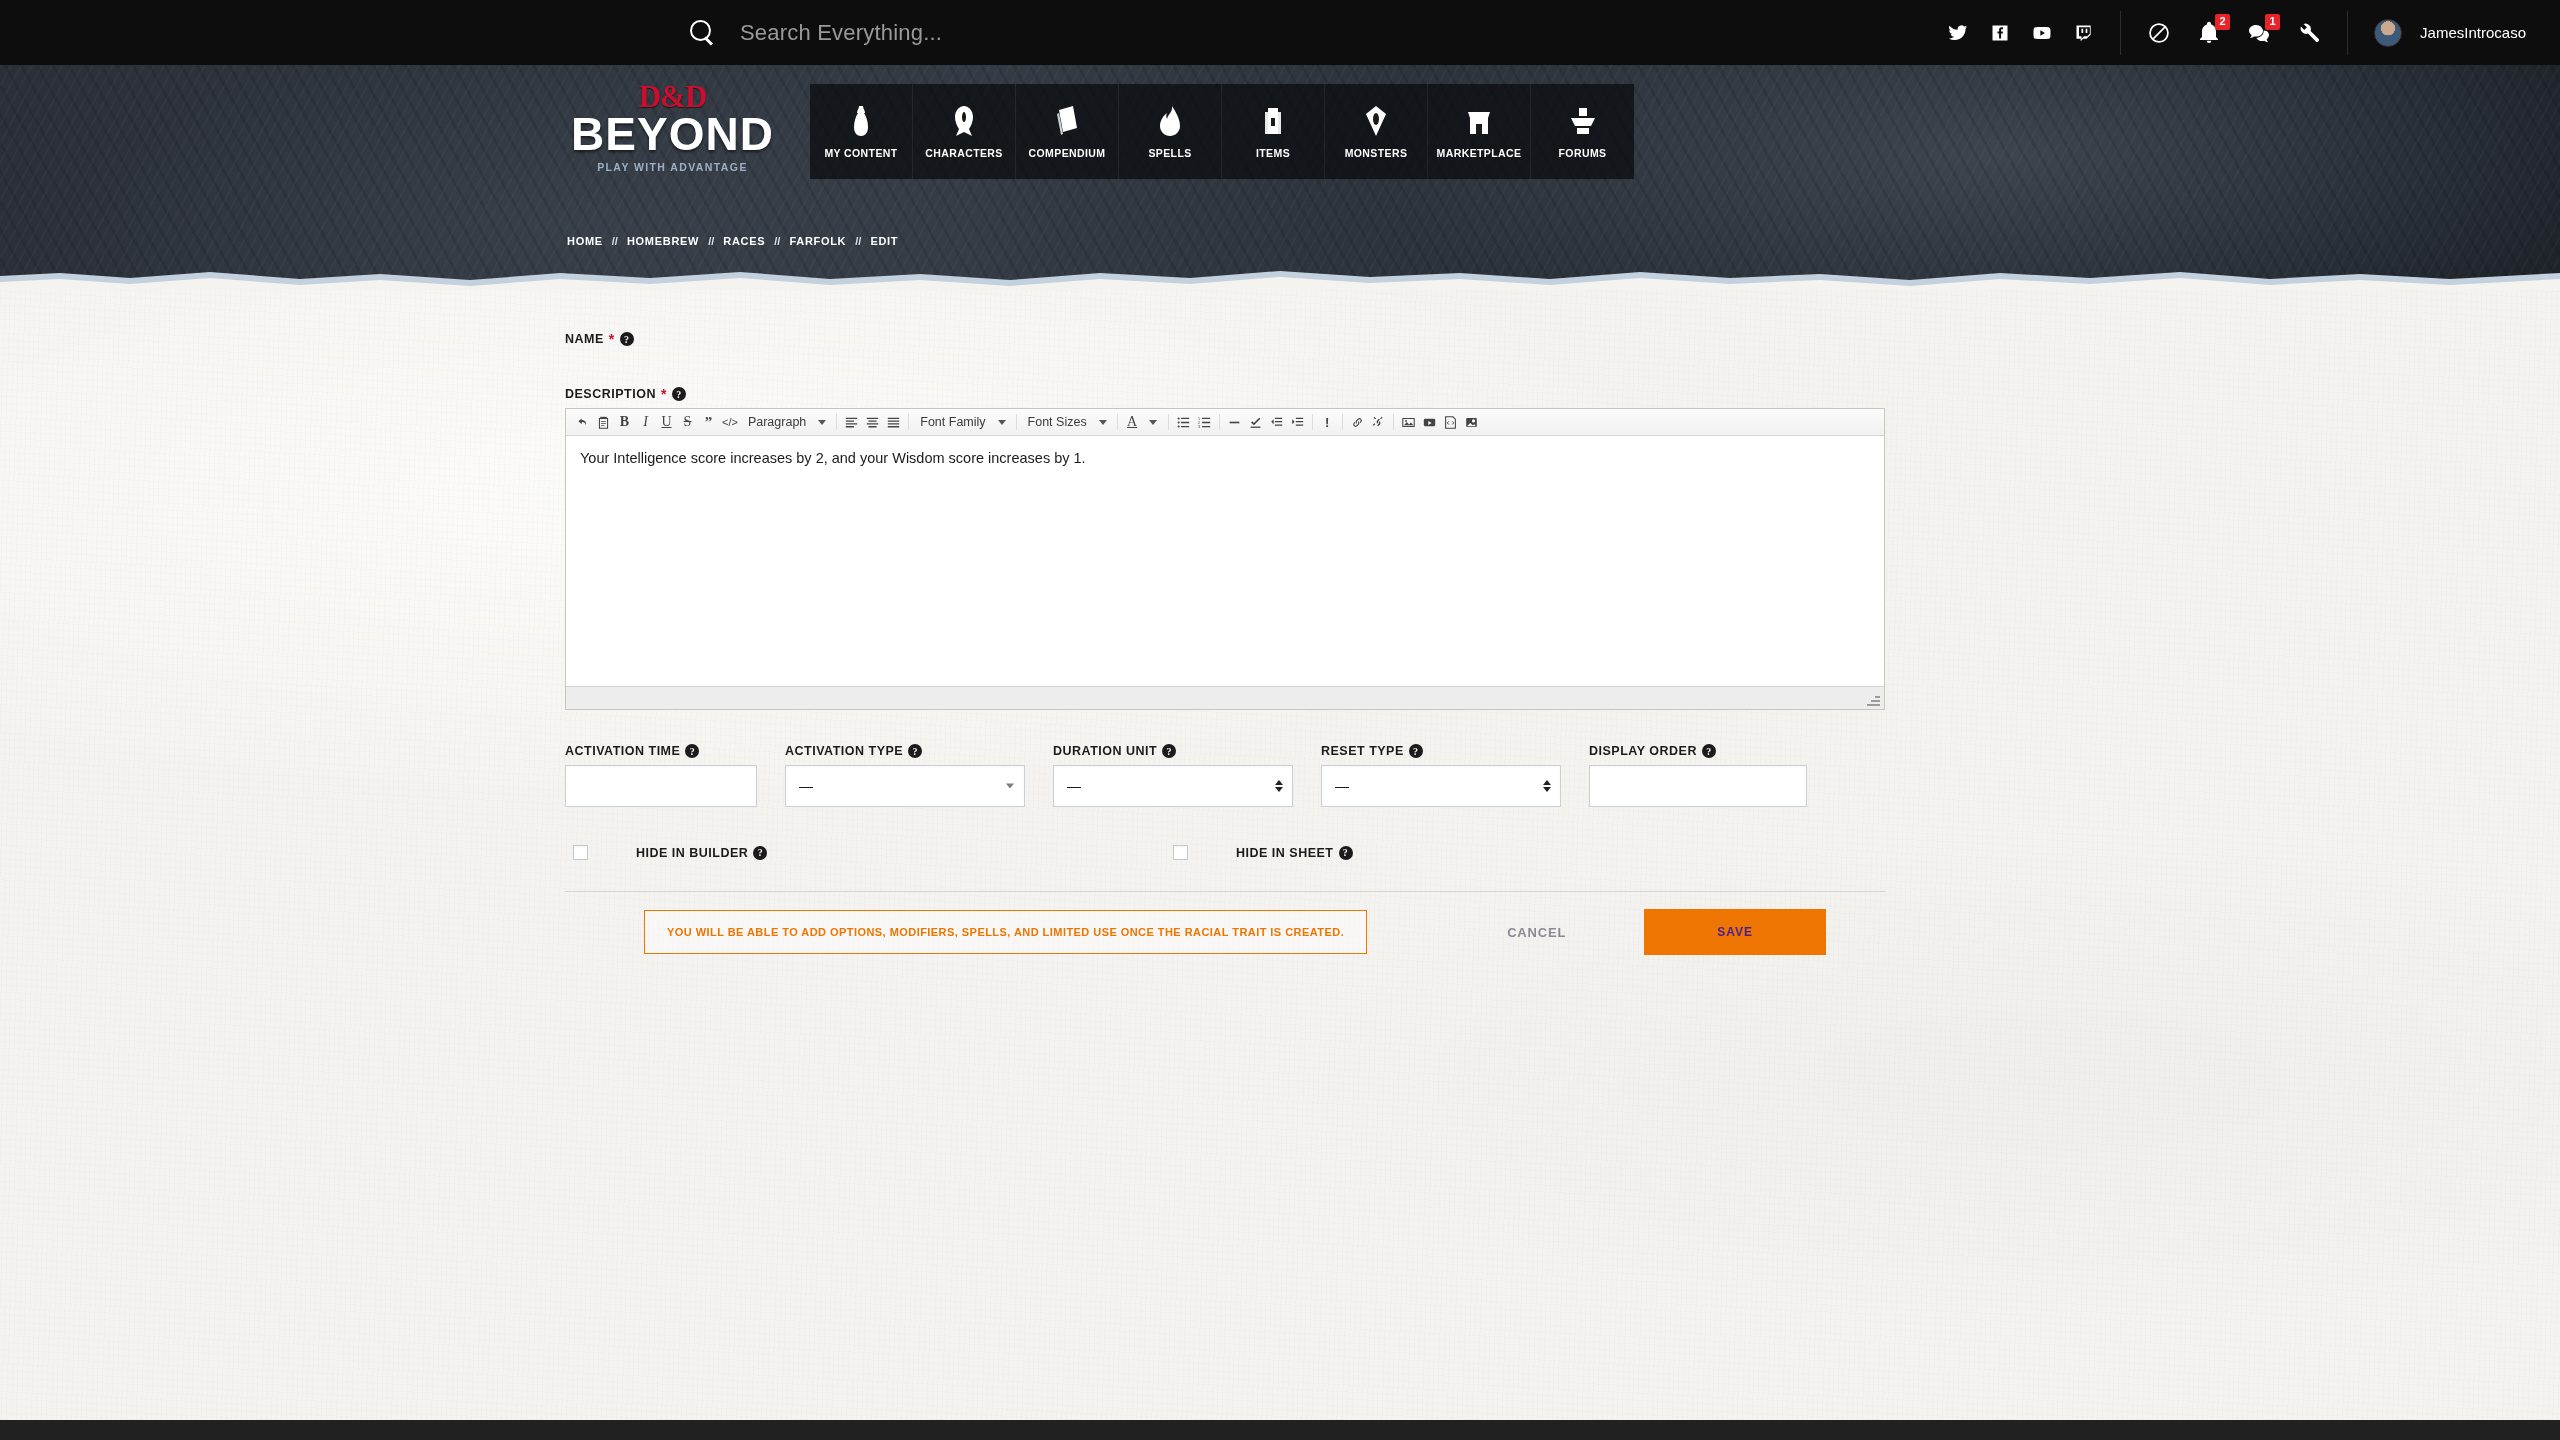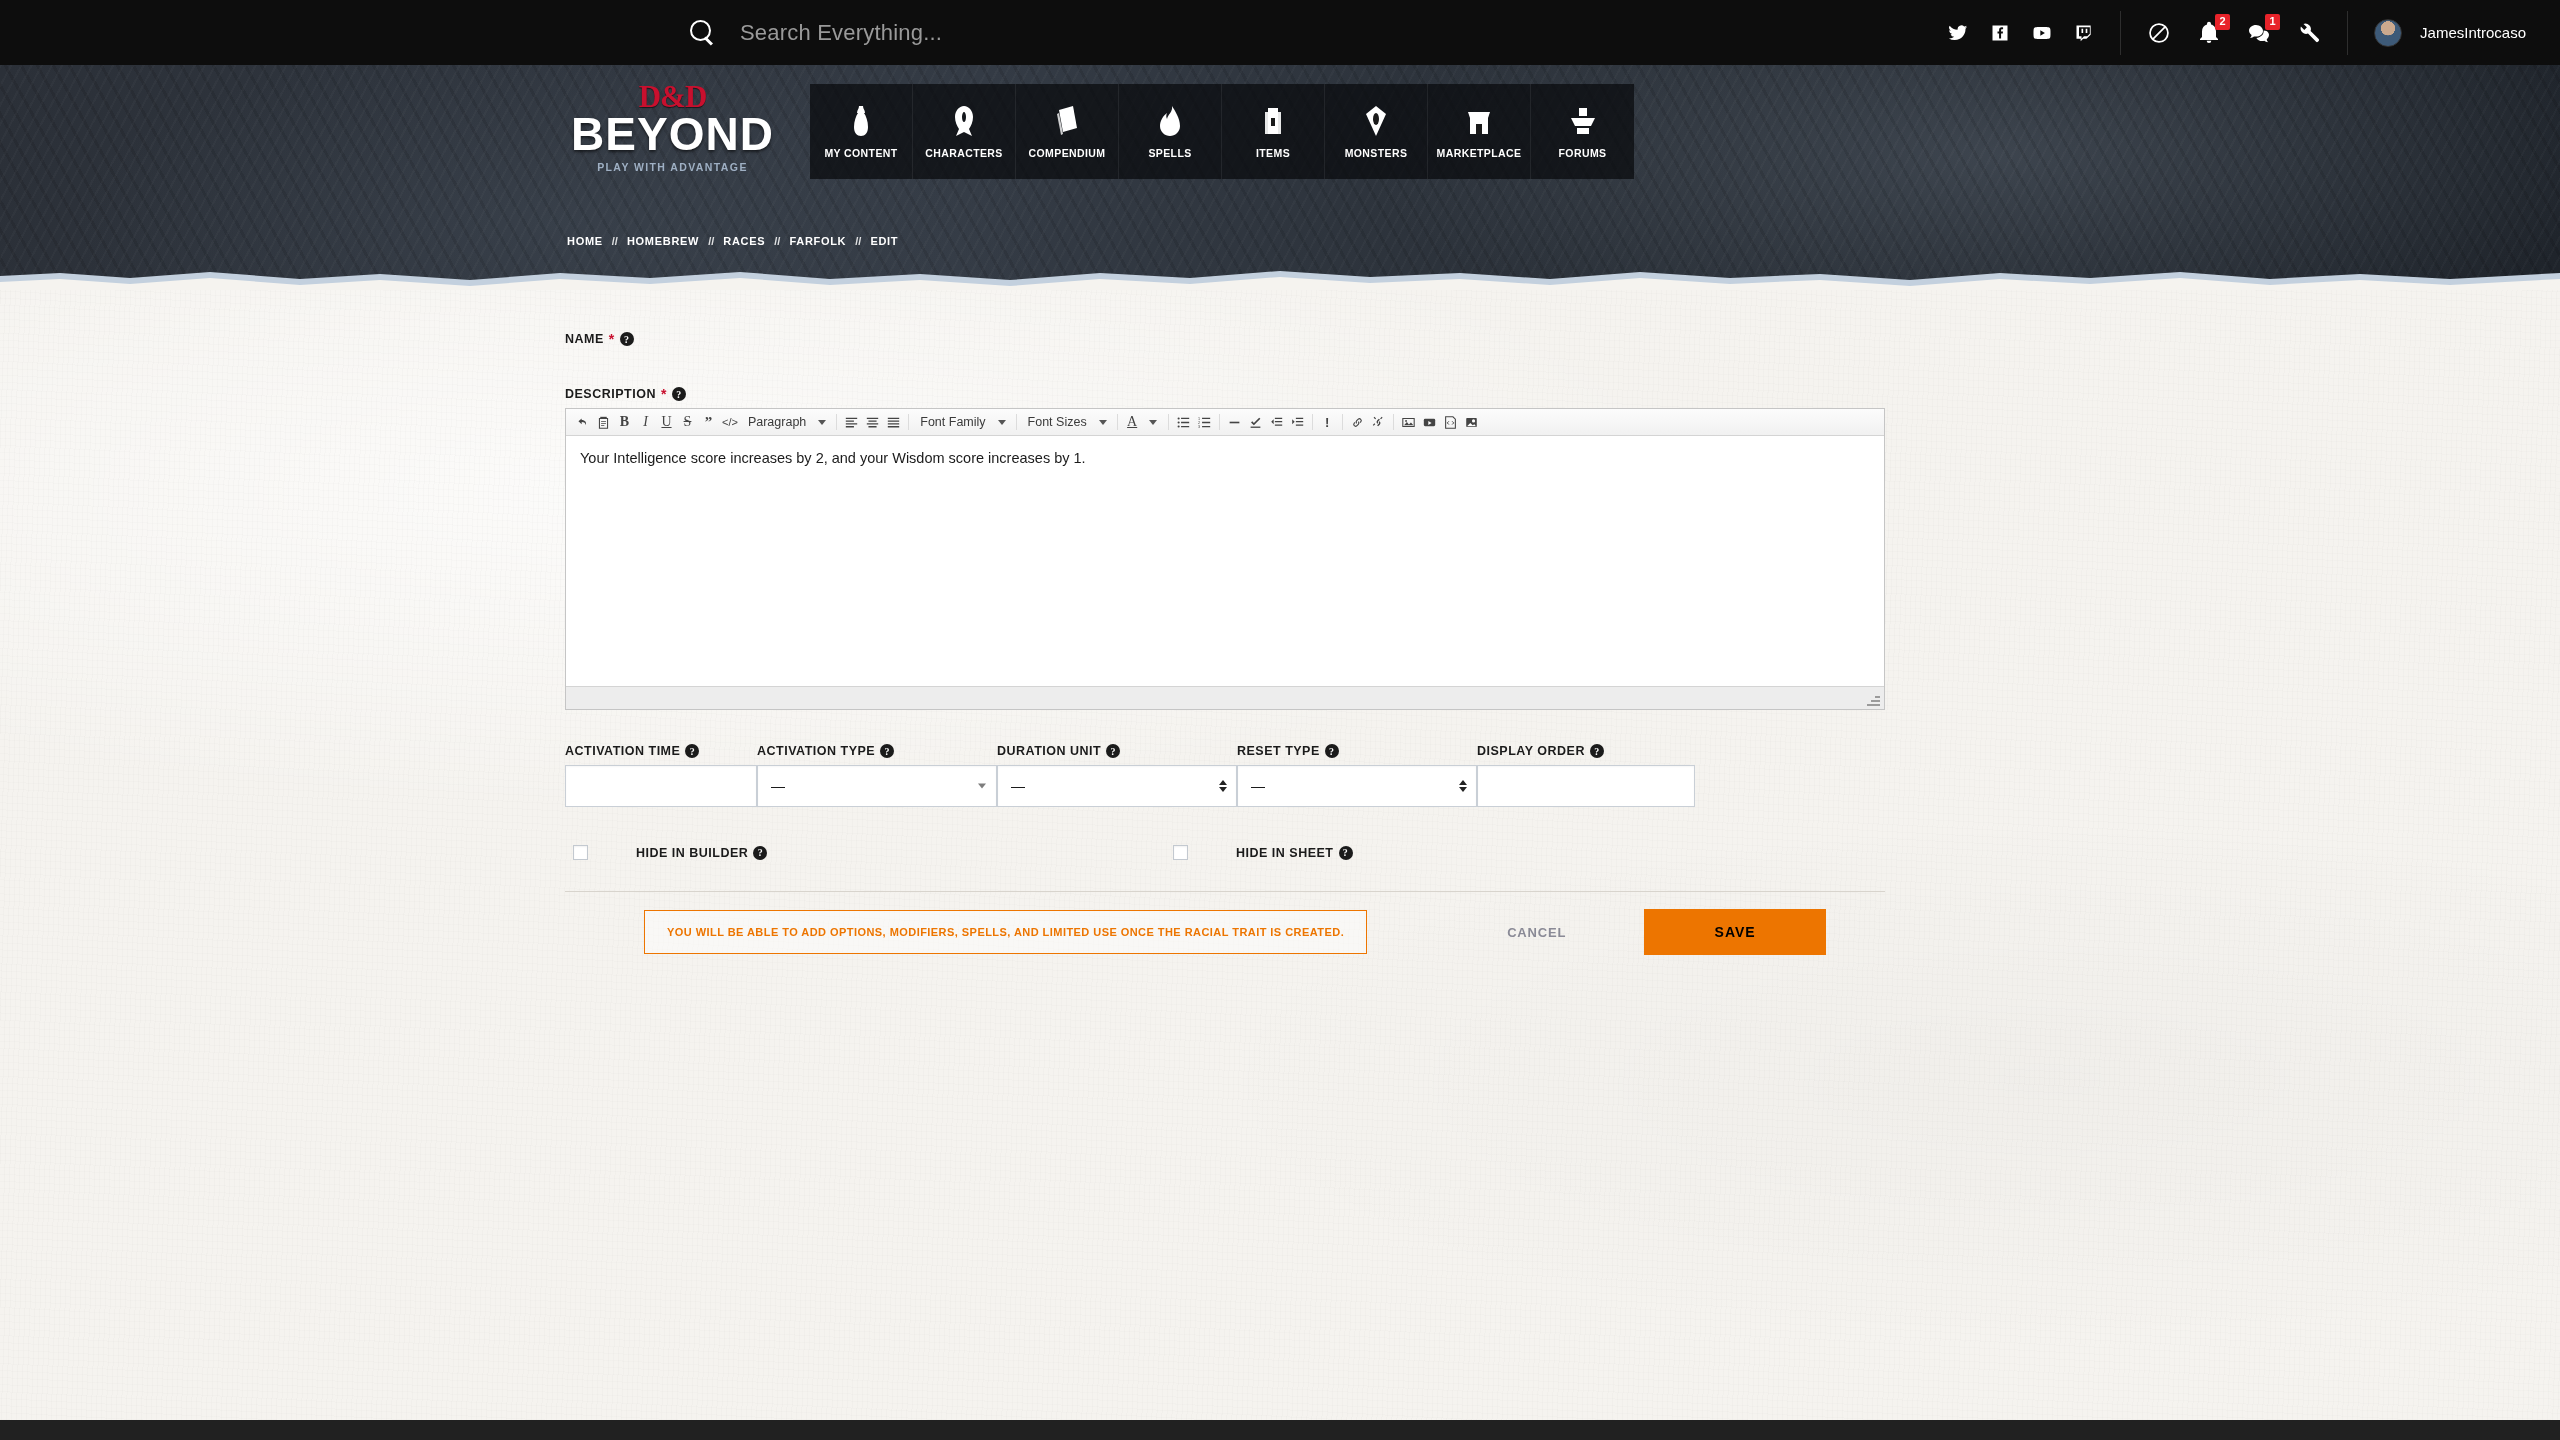--- a/index.html
+++ b/index.html
@@ -205,21 +205,21 @@
     position: relative;
   }
   .resize-grip {
     position: absolute; right: 4px; bottom: 3px; width: 14px; height: 14px;
   }
   .resize-grip i {
     position: absolute; right: 0; height: 2px; background: #9b9b9b; display: block;
   }
 
   
-  .row { display: flex; margin-top: 34px; }
+  .row { display: flex; gap: 28px; margin-top: 34px; }
   .col { display: flex; flex-direction: column; }
   .sel-box {
     position: relative; height: 42px; background: #fff;
     border: 1px solid #c9cfd6; box-shadow: inset 0 1px 2px rgba(0,0,0,.04);
     display: flex; align-items: center; padding: 0 13px;
     font-size: 14px; color: #1b1b1b;
   }
   .sel-val { line-height: 1; }
   .sel-caret {
     position: absolute; right: 10px; top: 50%; transform: translateY(-50%);
@@ -259,22 +259,22 @@
     color: #ED7500; font-size: 11px; font-weight: bold; letter-spacing: .45px;
     text-align: center;
   }
   .btn-cancel {
     margin-left: 122px; background: none; border: none;
     color: #8a8a96; font-size: 13px; font-weight: bold; letter-spacing: .8px;
     font-family: "Liberation Sans", sans-serif; cursor: pointer; padding: 10px 18px;
   }
   .btn-save {
     margin-left: 60px; width: 182px; height: 46px;
-    background: #ED7500; border: none; color: #000000;
-    font-size: 14px; font-weight: bold; letter-spacing: 1px;
+    background: #ED7500; border: none; color: #4c1d95;
+    font-size: 12px; font-weight: bold; letter-spacing: 1px;
     font-family: "Liberation Sans", sans-serif; cursor: pointer;
   }
 
   .footer-strip { width: 100%; height: 20px; background: #212121; }
 </style>
 </head>
 <body>
 
 <div class="topbar">
   <div class="topbar-search">

